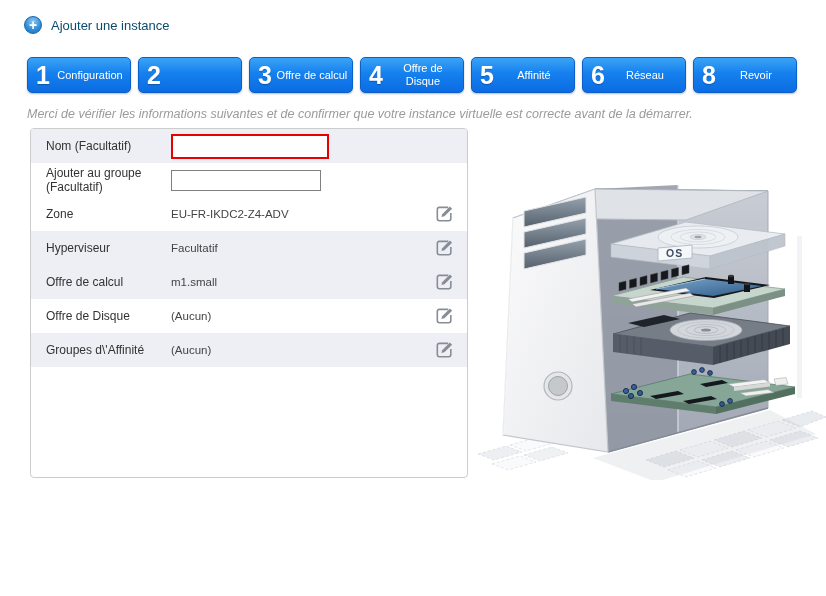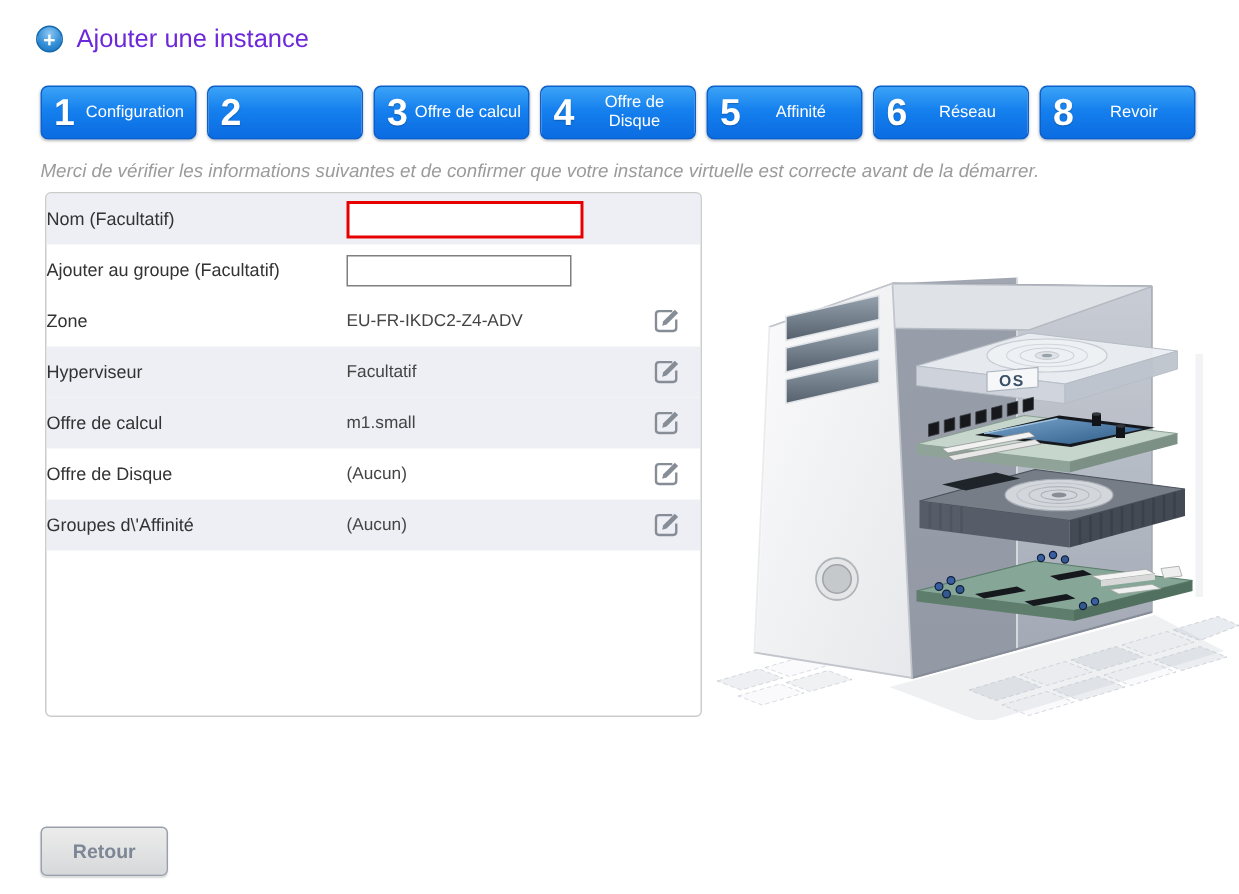--- a/index.html
+++ b/index.html
@@ -10,21 +10,21 @@
   }
 
   
   .app-header { position:absolute; left:24px; top:16px; display:flex; align-items:center; gap:9px; }
   .plus-icon {
     width:18px; height:18px; border-radius:50%;
     background:radial-gradient(circle at 50% 28%, #8ec7f2 0%, #3590d8 55%, #1570ba 100%);
     border:1px solid #1568ad; color:#fff; font-weight:bold; font-size:14px;
     line-height:16px; text-align:center; flex-shrink:0;
   }
-  .app-title { font-size:17px; color:#6d28d9; }
+  .app-title { font-size:13px; color:#0c4a6e; }
 
   
   .steps { position:absolute; left:27px; top:57px; display:flex; gap:7px; }
   .step-tab {
     width:104px; height:36px; border-radius:5px;
     background:linear-gradient(#3ba3f6 0%, #1580ee 45%, #0b6ce2 100%);
     border:1px solid #0c60cb; display:flex; align-items:center; color:#fff;
     box-shadow:0 1px 2px rgba(0,0,0,.28); cursor:pointer;
   }
   .step-num { font-size:25px; font-weight:bold; padding-left:8px; line-height:1; text-shadow:0 1px 1px rgba(0,0,0,.25); }
@@ -33,21 +33,21 @@
   
   .subtitle { position:absolute; left:27px; top:107px; width:770px; font-style:italic; color:#9b9b9b; font-size:12.5px; }
 
   
   .form-panel {
     position:absolute; left:30px; top:128px; width:438px; height:350px;
     border:1px solid #cccccc; border-radius:4px; background:#fff; overflow:hidden;
   }
   .form-row { height:34px; display:flex; align-items:center; }
   .form-row.alt { background:#edeff4; }
-  .row-label { width:200px; padding-left:0; font-size:12px; color:#333; flex-shrink:0; }
+  .row-label { width:140px; padding-left:15px; font-size:12px; color:#333; flex-shrink:0; }
   .row-value { font-size:11.5px; color:#444; }
   input.text { width:150px; height:21px; border:1px solid #7f7f7f; font:12px "Liberation Sans",sans-serif; padding:0 3px; background:#fff; }
   input.text.error { width:158px; height:25px; border:2px solid #e60000; }
   .select-box { width:152px; height:22px; border:1px solid #7f7f7f; background:#fff; position:relative; cursor:pointer; }
   .select-value { font-size:11.5px; color:#333; line-height:20px; padding-left:4px; display:block; }
   .select-chevron { position:absolute; right:5px; top:7px; }
   .edit-btn { margin-left:auto; margin-right:13px; width:20px; height:20px; background:none; border:none; padding:0; cursor:pointer; }
 
   
   .footer-back {
@@ -313,15 +313,14 @@
       <polygon points="46,74 108,60 108,76 46,90"></polygon>
       <polygon points="46,95 108,81 108,97 46,111"></polygon>
     </g>
 
     <g>
       <circle cx="80" cy="228" r="14" fill="#e4e6e8" stroke="#b2b6bb" stroke-width="1.2"></circle>
       <circle cx="80" cy="228" r="9.5" fill="#c6c9cc" stroke="#9fa3a7" stroke-width="1"></circle>
     </g>
   </svg>
 
-  <button class="footer-back">Retour</button>
   <button class="footer-cancel">Annuler</button>
 </div>
 
 </body></html>

